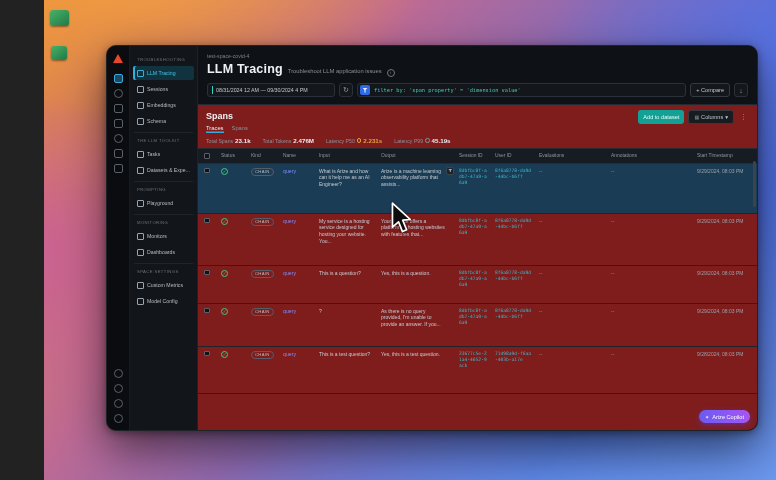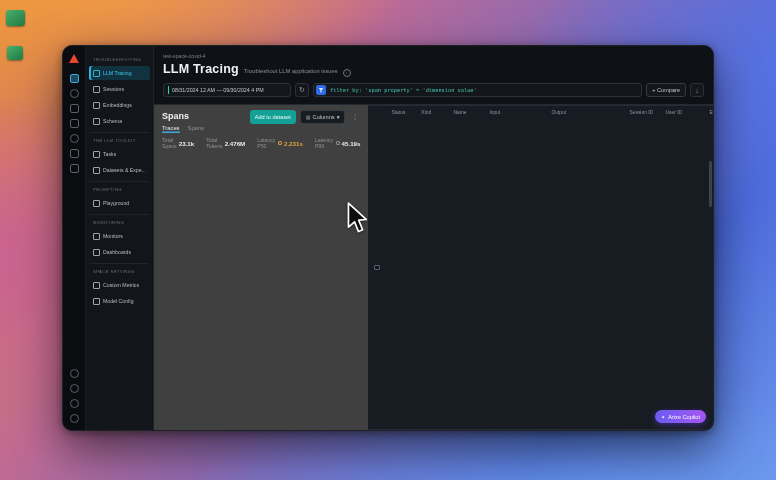--- a/index.html
+++ b/index.html
@@ -3,21 +3,21 @@
 <meta charset="utf-8">
 <style>
   html,body{margin:0;padding:0;}
   body{width:776px;height:480px;overflow:hidden;position:relative;font-family:"Liberation Sans",sans-serif;background:#222;}
   .desktop{position:absolute;inset:0;overflow:hidden;
     background:
       radial-gradient(75% 60% at 12% -8%, rgba(244,160,64,.95) 0%, rgba(244,160,64,0) 55%),
       radial-gradient(60% 55% at -8% 52%, rgba(199,90,160,.9) 0%, rgba(199,90,160,0) 60%),
       radial-gradient(70% 65% at 108% 14%, rgba(84,116,230,.95) 0%, rgba(84,116,230,0) 58%),
       radial-gradient(85% 60% at 72% 112%, rgba(108,158,240,.9) 0%, rgba(108,158,240,0) 60%),
-      linear-gradient(128deg,#e58a3c 0%,#c06a92 32%,#7a6ac0 58%,#4a68d8 78%,#6c95ec 100%);}
+      linear-gradient(128deg,#e58a3c 0%,#c06a92 32%,#7a6ac0 58%,#4a68d8 78%,#6c95ec 100%); margin-left: 44px;}
   .dicon{position:absolute;border-radius:3px;background:linear-gradient(145deg,#49b06a,#1f7a45);box-shadow:0 1px 2px rgba(0,0,0,.4);}
   .d1{left:6px;top:10px;width:19px;height:16px;}
   .d2{left:7px;top:46px;width:16px;height:14px;}
 
   .window{position:absolute;left:62px;top:45px;width:652px;height:386px;background:#0f1216;border-radius:10px;
     box-shadow:0 18px 45px rgba(0,0,0,.55),0 2px 8px rgba(0,0,0,.4);display:flex;overflow:hidden;border:1px solid rgba(255,255,255,.07);box-sizing:border-box;}
 
   
   .rail{width:22px;background:#0a0c0f;display:flex;flex-direction:column;align-items:center;padding:8px 0 7px;border-right:1px solid #191d22;flex:none;}
   .logo{width:0;height:0;border-left:5px solid transparent;border-right:5px solid transparent;border-bottom:9px solid #e8472e;margin-bottom:11px;}
@@ -61,21 +61,21 @@
   .chip{display:inline-flex;align-items:center;gap:2px;font-size:5.6px;color:#c3c8cd;padding:1px 3px;border-radius:2px;}
   .chip .caret{font-size:4px;color:#7b828a;}
   .chip.teal{color:#45c7b4;}
   .grid-glyph{font-size:5px;color:#8a9199;}
   .spacer{flex:1;}
   .metric-val{font-size:9.5px;font-weight:bold;color:#f0f3f5;}
   .metric-range{font-size:5px;color:#8a9199;}
 
   
   .panel{--cols:20px 30px 32px 36px 62px 78px 36px 44px 72px 86px minmax(0,1fr);
-    flex:1;margin-top:7px;background:#404040;border-top:1px solid #242a31;display:flex;flex-direction:row;position:relative;min-height:0;}
+    flex:1;margin-top:7px;background:#7f1d1d;border-top:1px solid #242a31;display:flex;flex-direction:column;position:relative;min-height:0;}
   .panel-head{padding:6px 8px 0;position:relative;}
   .spans-title{font-size:9px;font-weight:bold;color:#eef1f4;}
   .tabs{display:flex;gap:8px;margin-top:4px;}
   .tab{font-size:5.8px;color:#8a9199;padding-bottom:2px;}
   .tab.active{color:#e8ecef;box-shadow:inset 0 -1.5px 0 #3fa9dc;}
   .stats{display:flex;gap:12px;margin-top:4px;padding-bottom:4px;}
   .stat{display:inline-flex;align-items:center;gap:2px;font-size:5.2px;color:#8a9199;}
   .stat-value{font-size:6.2px;font-weight:bold;color:#e8ecef;}
   .stat .clock-dot{display:none;}
   .stat.clock .clock-dot{display:inline-block;width:4.5px;height:4.5px;border:.8px solid #8a9199;border-radius:50%;box-sizing:border-box;}

